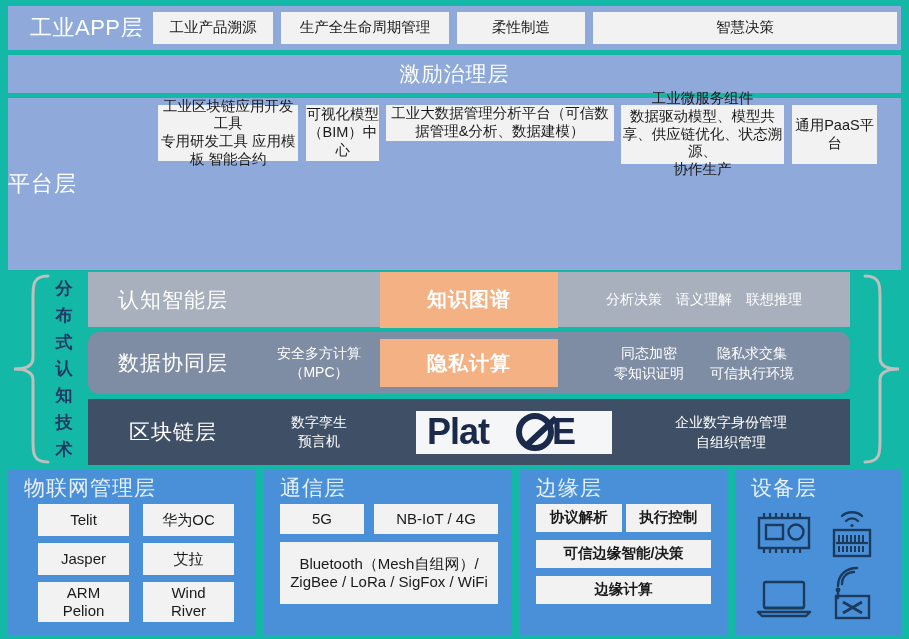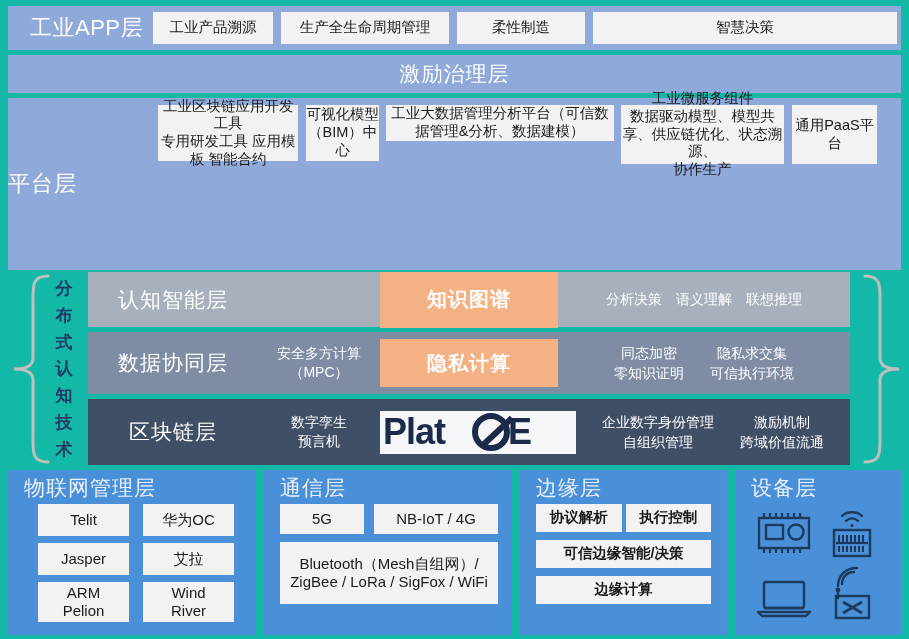--- a/index.html
+++ b/index.html
@@ -150,21 +150,21 @@
     flex-direction: column;
     gap: 5px;
   }
   .cog-row {
     display: flex;
     align-items: center;
     box-sizing: border-box;
     color: #ffffff;
   }
   #cog-row-cognitive { height: 55px; background: #a8b0bd; }
-  #cog-row-data      { height: 62px; background: #7e8ca4; }
+  #cog-row-data      { height: 62px; background: #7e8ca4; border-radius: 11px; }
   #cog-row-chain     { height: 66px; background: #3f4f66; }
 
   .cog-name {
     width: 170px;
     flex: none;
     text-align: center;
     font-size: 21px;
     letter-spacing: 1px;
   }
   .cog-mid-text {
@@ -188,20 +188,22 @@
     letter-spacing: 1px;
   }
   #cog-row-data .cog-badge { height: 48px; }
   #platone-logo {
     width: 196px;
     height: 43px;
     flex: none;
     background: #f4f6f8;
     display: flex;
     align-items: center;
+    justify-content: center;
+    margin-left: 36px;
   }
   #platone-logo svg { display: block; }
   .cog-right {
     flex: 1;
     display: flex;
     align-items: center;
     justify-content: center;
     font-size: 14px;
     line-height: 1.45;
   }
@@ -372,24 +374,20 @@
             <text x="128" y="33" font-family="'Liberation Sans', sans-serif" font-size="36" font-weight="bold" fill="#1b2a4a">E</text>
             <line x1="104" y1="33" x2="132" y2="7" stroke="#1b2a4a" stroke-width="6"></line>
           </svg>
         </div>
         <div class="cog-right">
           <div class="cog-right-cols">
             <div>
               <div>企业数字身份管理</div>
               <div>自组织管理</div>
             </div>
-            <div>
-              <div>激励机制</div>
-              <div>跨域价值流通</div>
-            </div>
           </div>
         </div>
       </div>
 
     </div>
 
     <div id="cog-brace-right">
       <svg width="46" height="194" viewBox="0 0 46 194" aria-hidden="true">
         <path d="M6 4 C22 4 21 14 21 28 L21 86 C21 94 28 97 40 97 C28 97 21 100 21 108 L21 166 C21 180 22 190 6 190" fill="none" stroke="#bfbfbf" stroke-width="3" stroke-linecap="round"></path>
       </svg>

